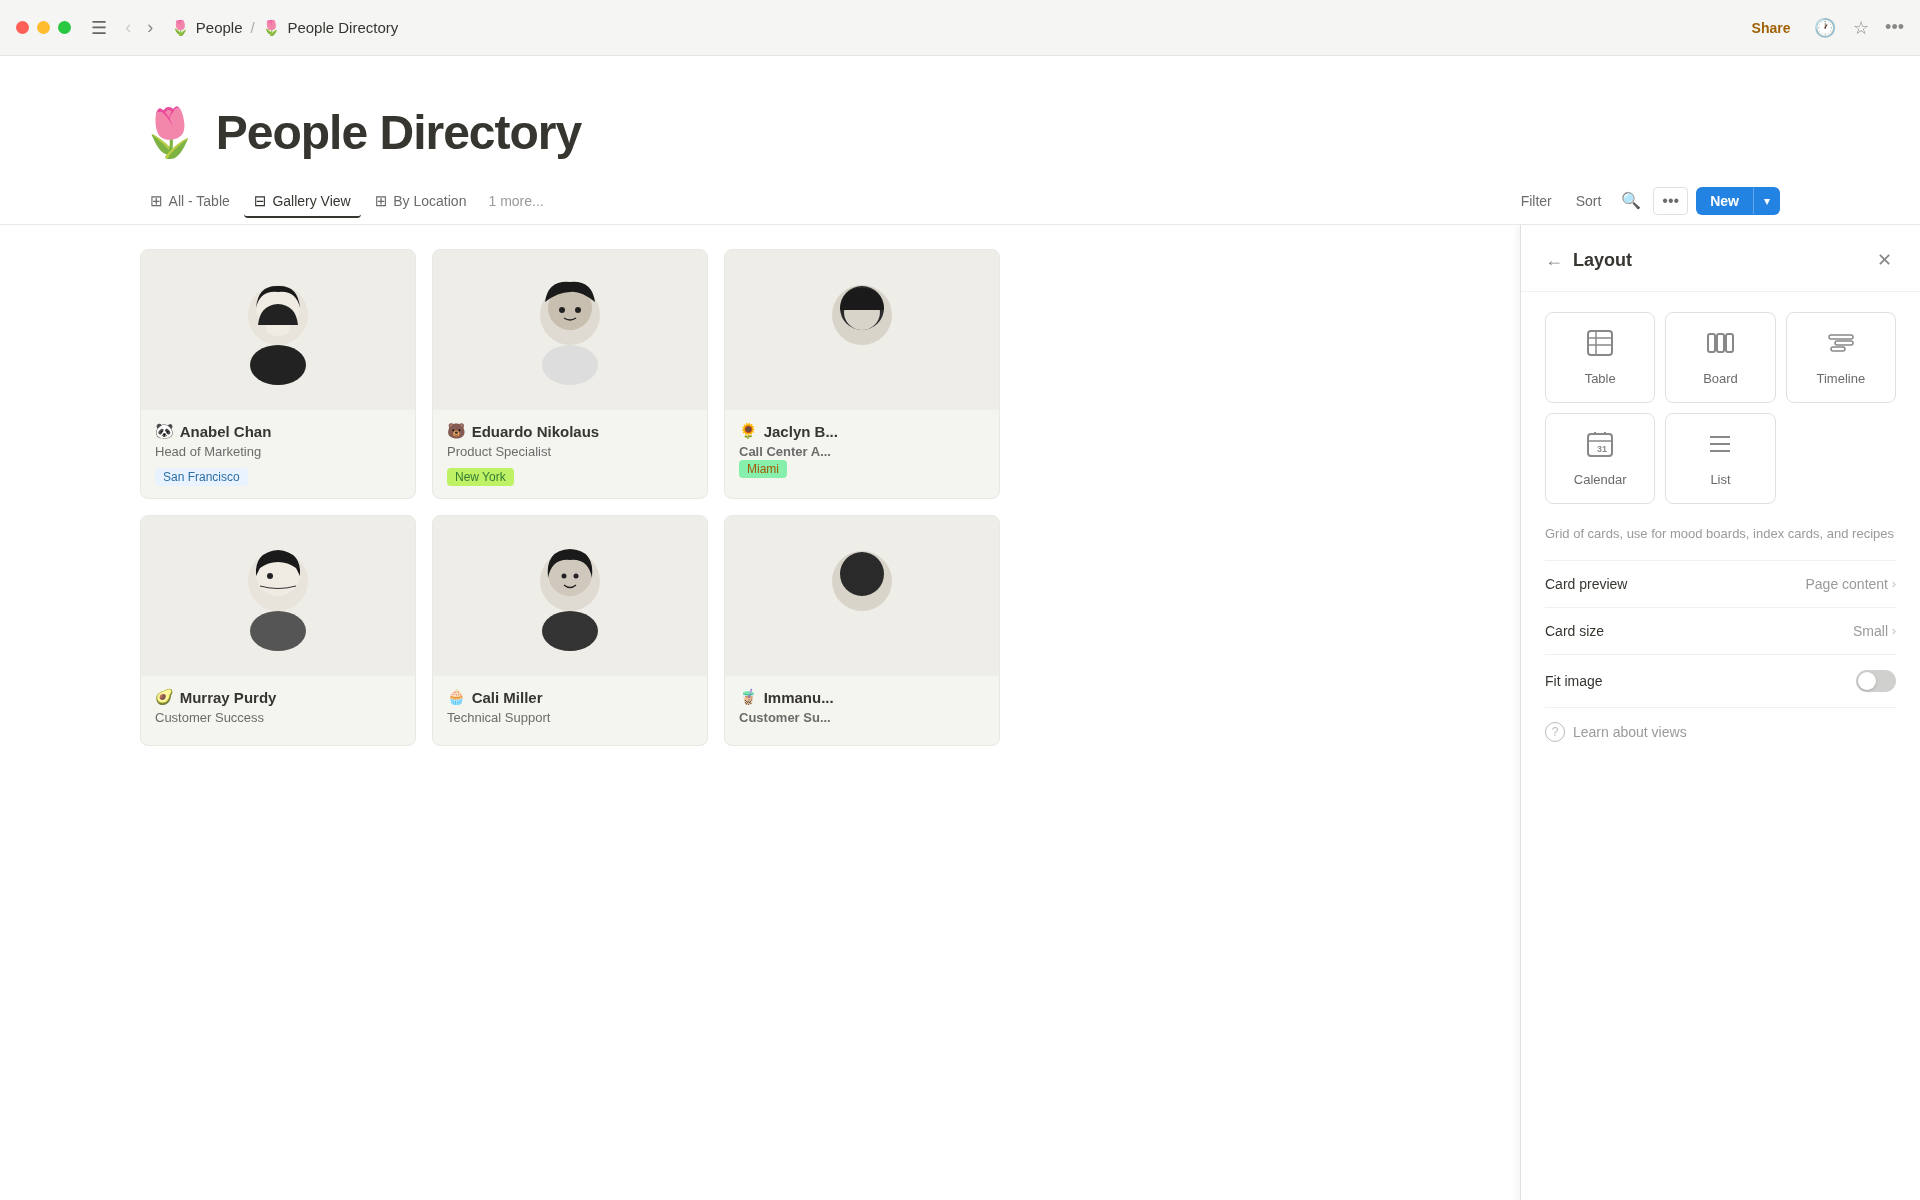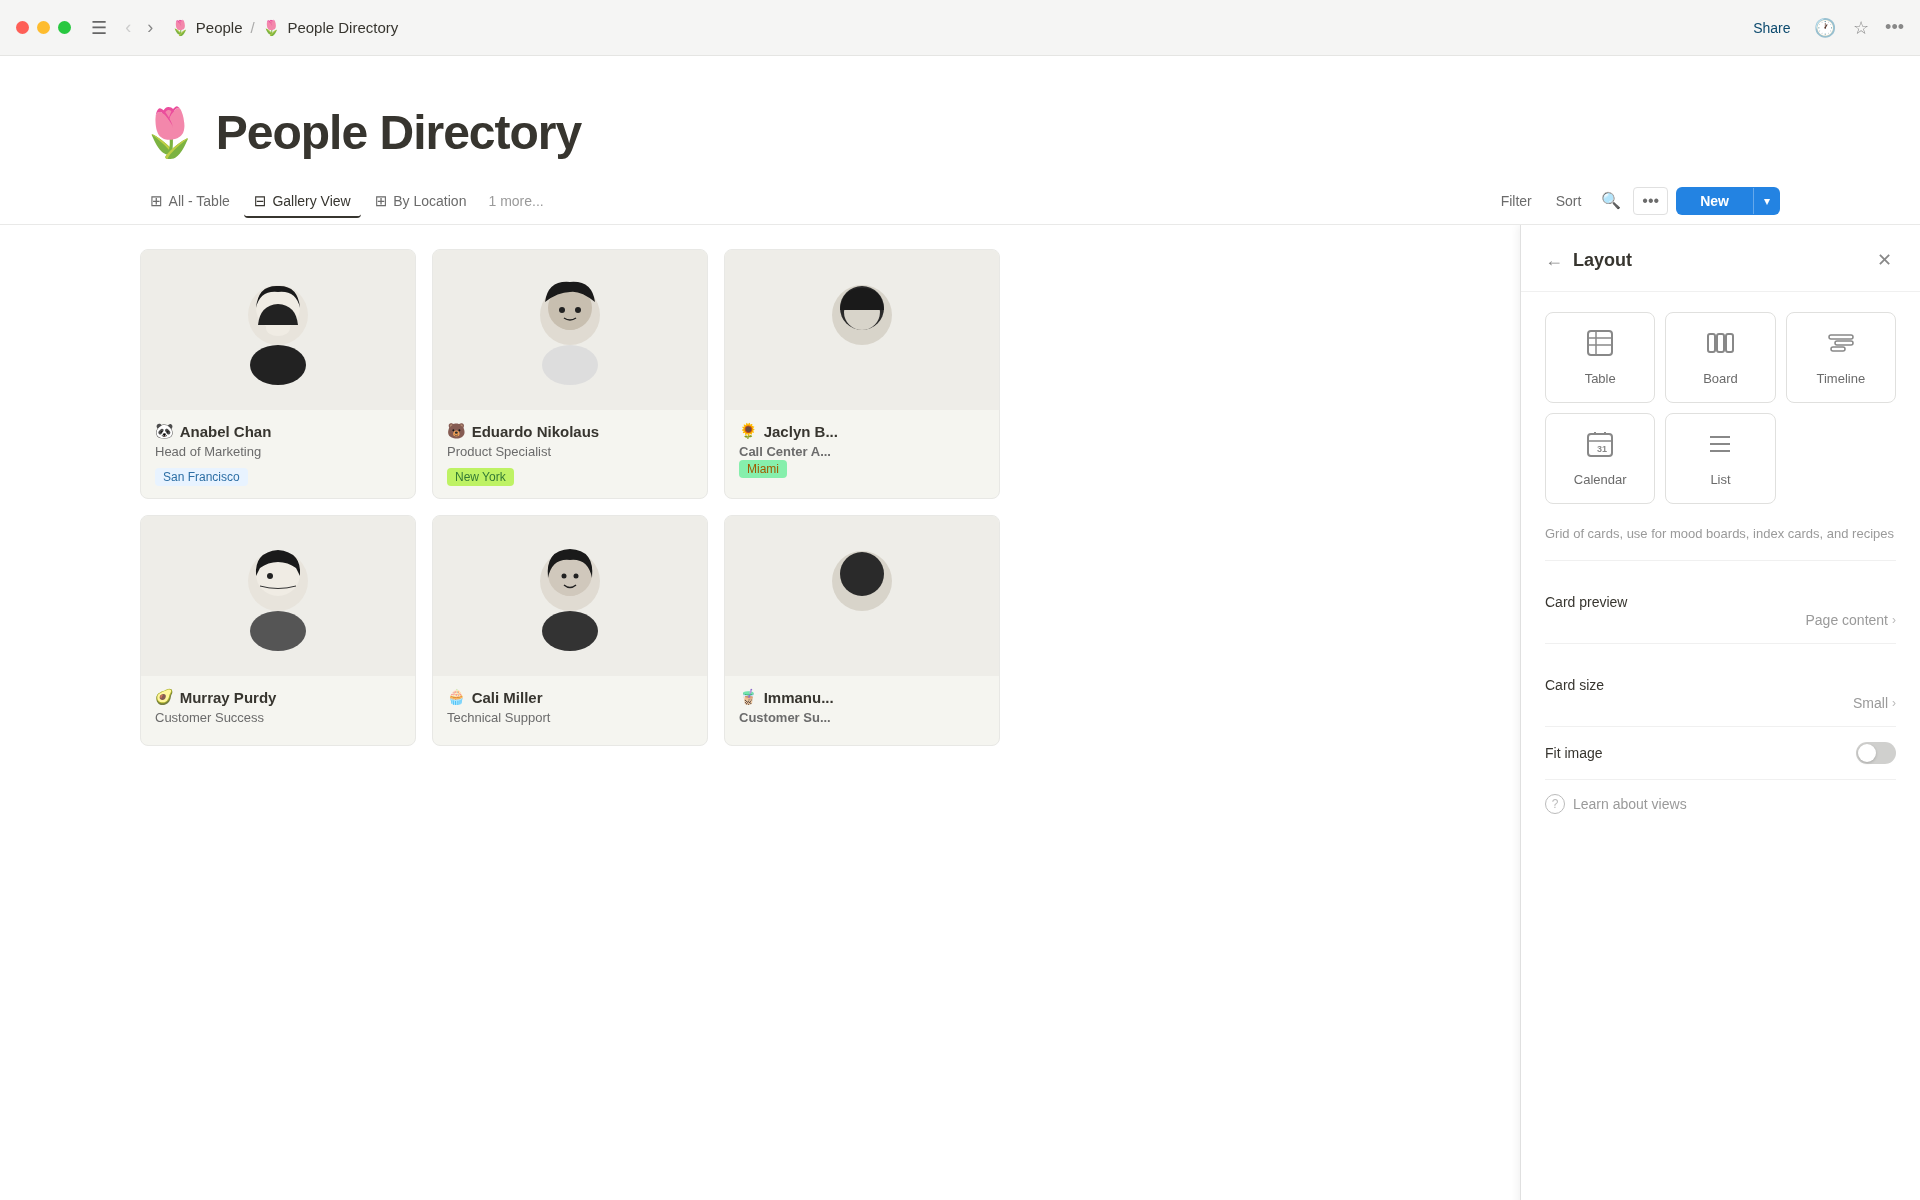--- a/index.html
+++ b/index.html
@@ -74,22 +74,22 @@
       font-size: 15px;
     }
     .titlebar-right {
       display: flex;
       align-items: center;
       gap: 16px;
       margin-left: auto;
     }
     .share-btn {
       font-size: 14px;
-      color: #0c4a6e;
-      font-weight: 400;
+      color: #a16207;
+      font-weight: 700;
       cursor: pointer;
       padding: 4px 8px;
     }
     .titlebar-icon {
       color: #888;
       font-size: 18px;
       cursor: pointer;
     }
 
     
@@ -184,21 +184,21 @@
       background: #2383e2;
       border-radius: 6px;
       overflow: hidden;
     }
     .new-btn {
       background: none;
       border: none;
       color: #fff;
       font-size: 14px;
       font-weight: 600;
-      padding: 6px 24px;
+      padding: 6px 14px;
       cursor: pointer;
     }
     .new-btn-chevron {
       background: none;
       border: none;
       border-left: 1px solid rgba(255,255,255,0.3);
       color: #fff;
       padding: 6px 10px;
       cursor: pointer;
       font-size: 12px;
@@ -369,21 +369,20 @@
       font-size: 14px;
       color: #37352f;
       font-weight: 500;
     }
     .panel-row-value {
       display: flex;
       align-items: center;
       gap: 4px;
       font-size: 14px;
       color: #9a9a9a;
-      margin-top: 36px;
     }
     .panel-row-chevron {
       font-size: 12px;
       color: #bbb;
     }
 
     
     .toggle {
       width: 40px;
       height: 22px;

